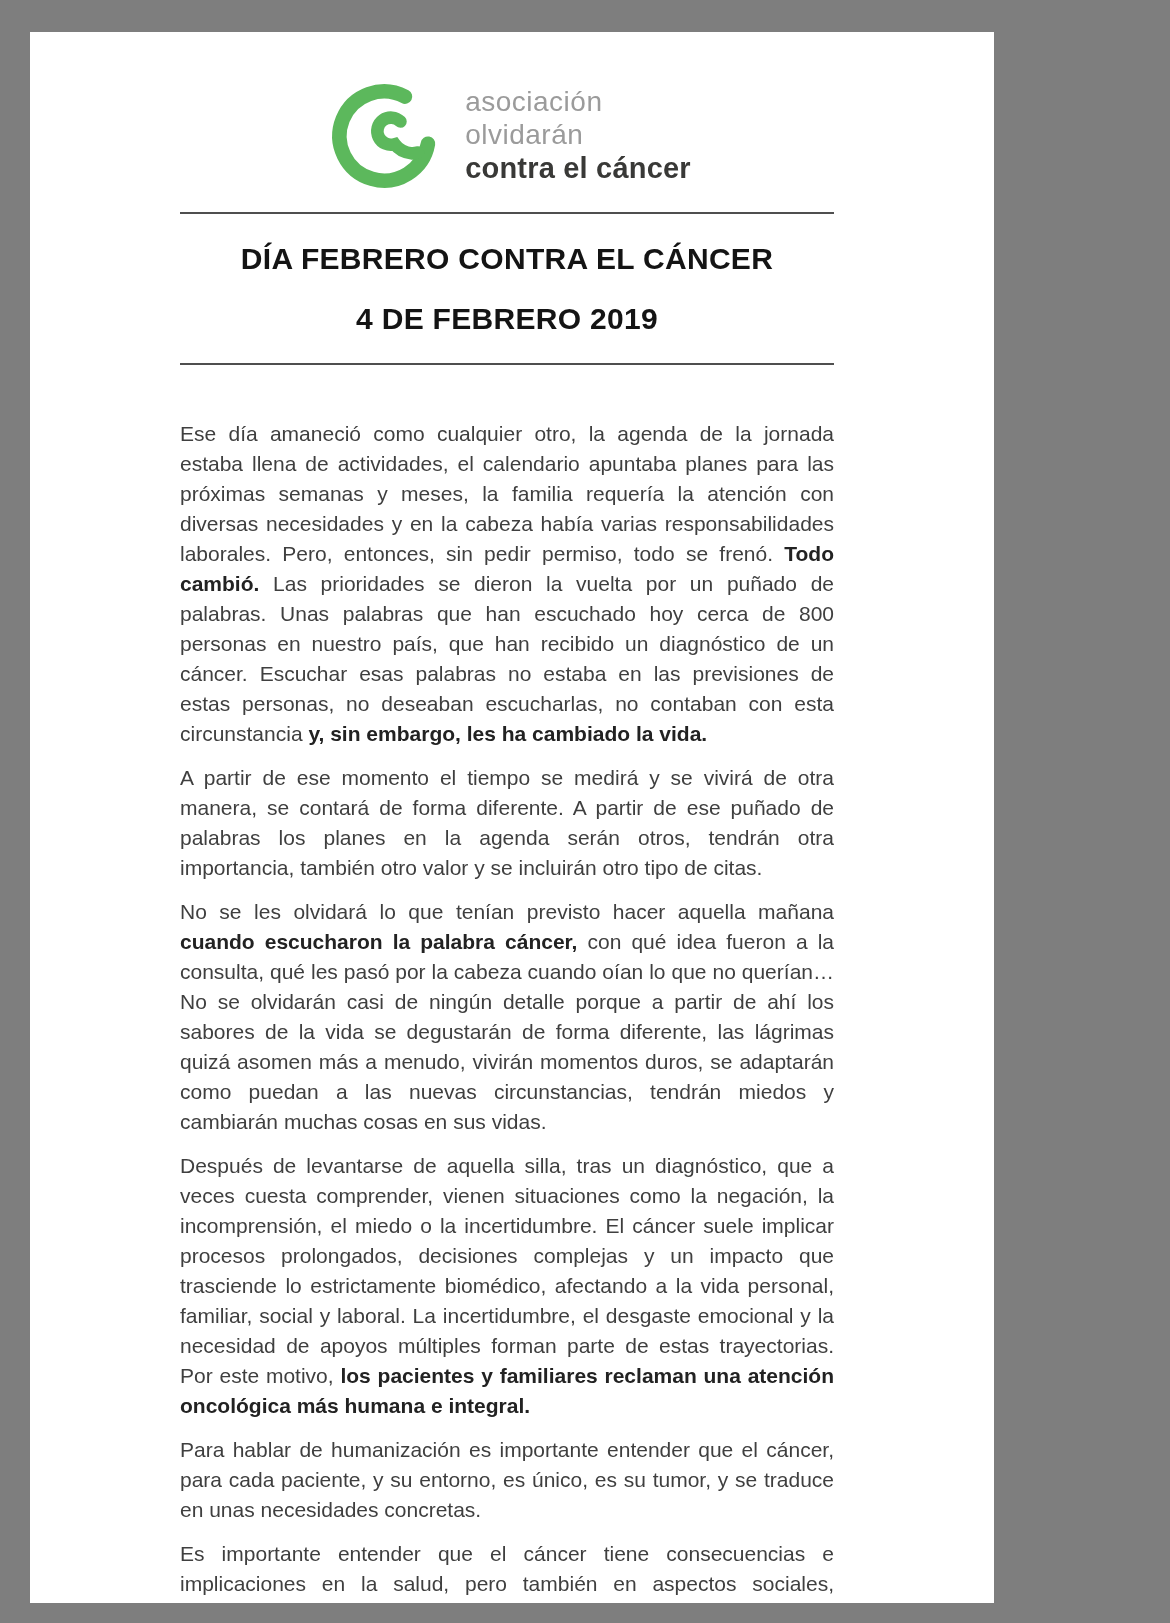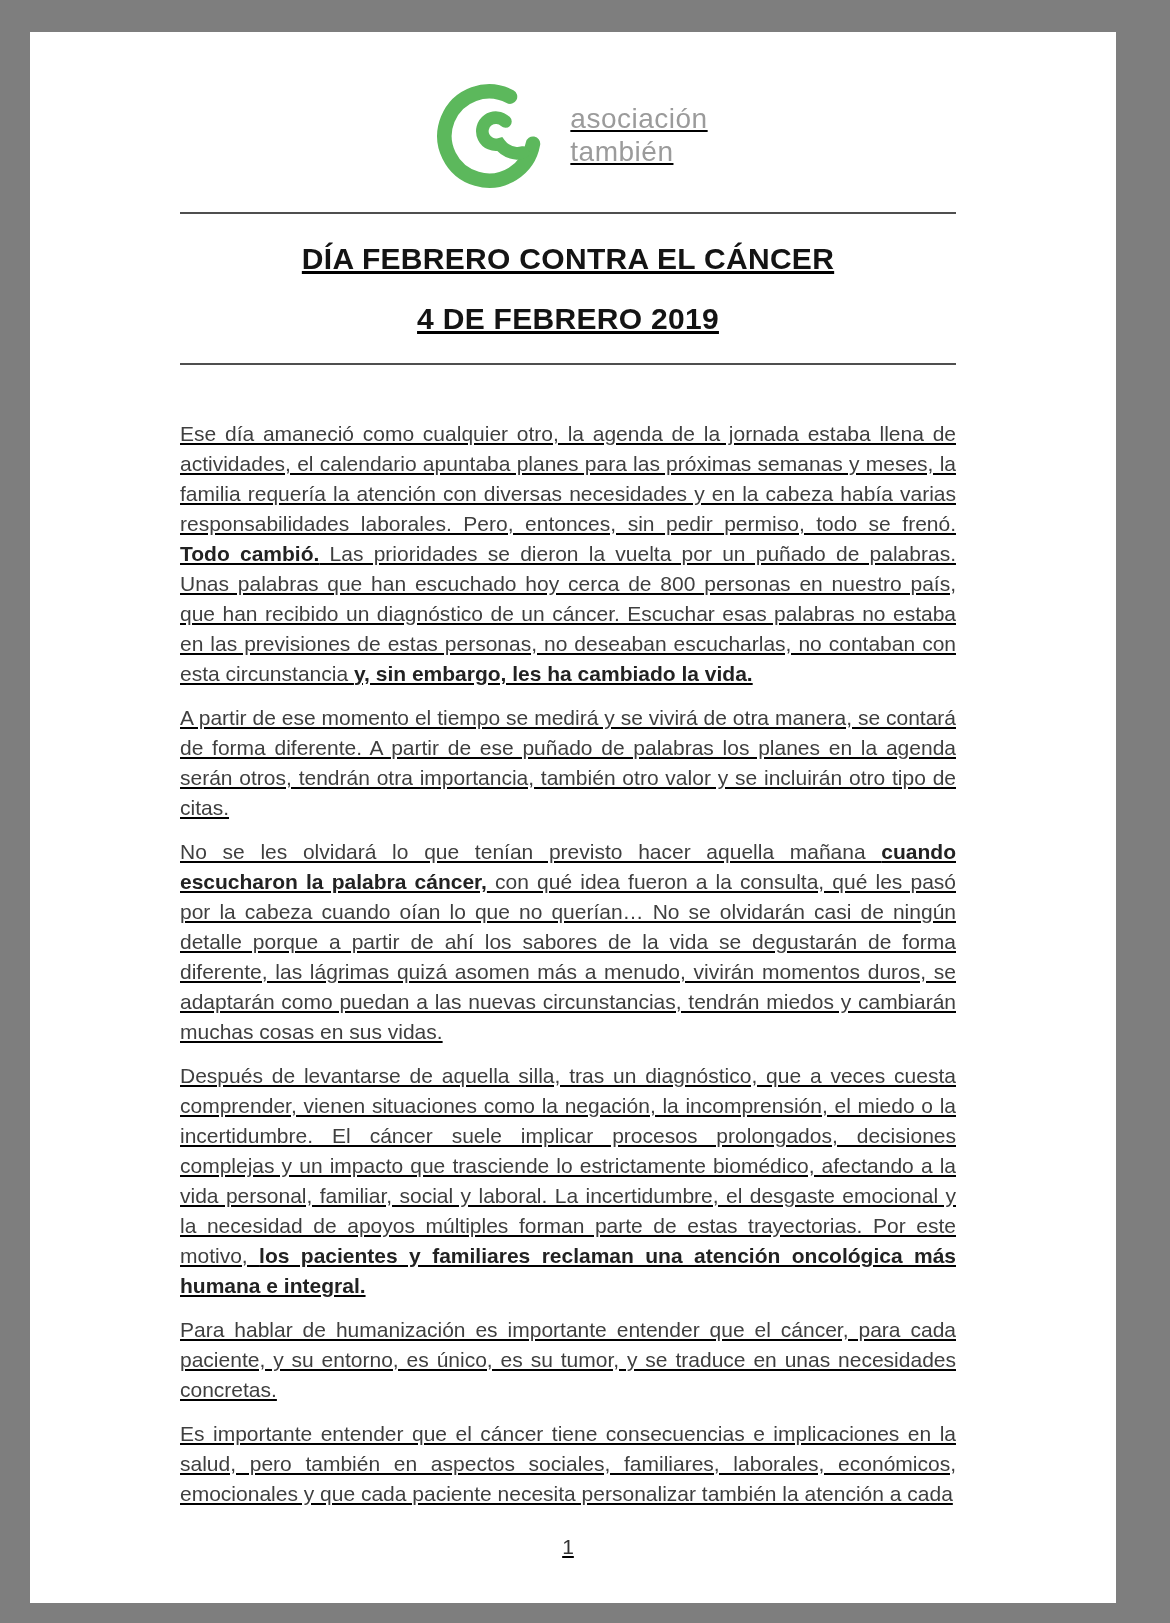--- a/index.html
+++ b/index.html
@@ -20,25 +20,24 @@
     overflow:hidden;
   }
   .viewer{
     width:1170px;height:1623px;
     background:var(--bg);
     position:relative;
   }
   .sheet{
     position:absolute;
     left:30px;top:32px;
-    width:1086px;height:1571px;
+    width:964px;height:1571px;
     background:var(--sheet);
     padding:0 160px 0 150px;
     overflow:hidden;
-    text-decoration:underline;
   }
   
   .logo{
     margin-top:40px;
     height:126px;
     display:flex;
     align-items:center;
     justify-content:center;
     gap:16px;
   }
@@ -110,21 +109,22 @@
 <div class="viewer">
   <div class="sheet">
 
     <div class="logo">
       <svg class="logo-icon" viewBox="0 0 130 130" aria-hidden="true">
         <path d="M 84.6 25.4 A 46 46 0 1 0 108.3 74" fill="none" stroke="var(--accent)" stroke-width="15" stroke-linecap="round"></path>
         <path d="M 79.9 51.1 A 14 14 0 1 0 74 74.5 Q 80 83 92 84 L 98 83" fill="none" stroke="var(--accent)" stroke-width="13" stroke-linecap="round"></path>
       </svg>
       <div class="logo-text">
         <div class="logo-line gray">asociación</div>
-        <div class="logo-line gray">también</div>
+        <div class="logo-line gray">olvidarán</div>
+        <div class="logo-line dark">contra el cáncer</div>
       </div>
     </div>
 
     <div class="rule rule-top"></div>
 
     <h2 class="subtitle subtitle-day">DÍA FEBRERO CONTRA EL CÁNCER</h2>
     <h2 class="subtitle subtitle-date">4 DE FEBRERO 2019</h2>
 
     <div class="rule rule-bottom"></div>
 

